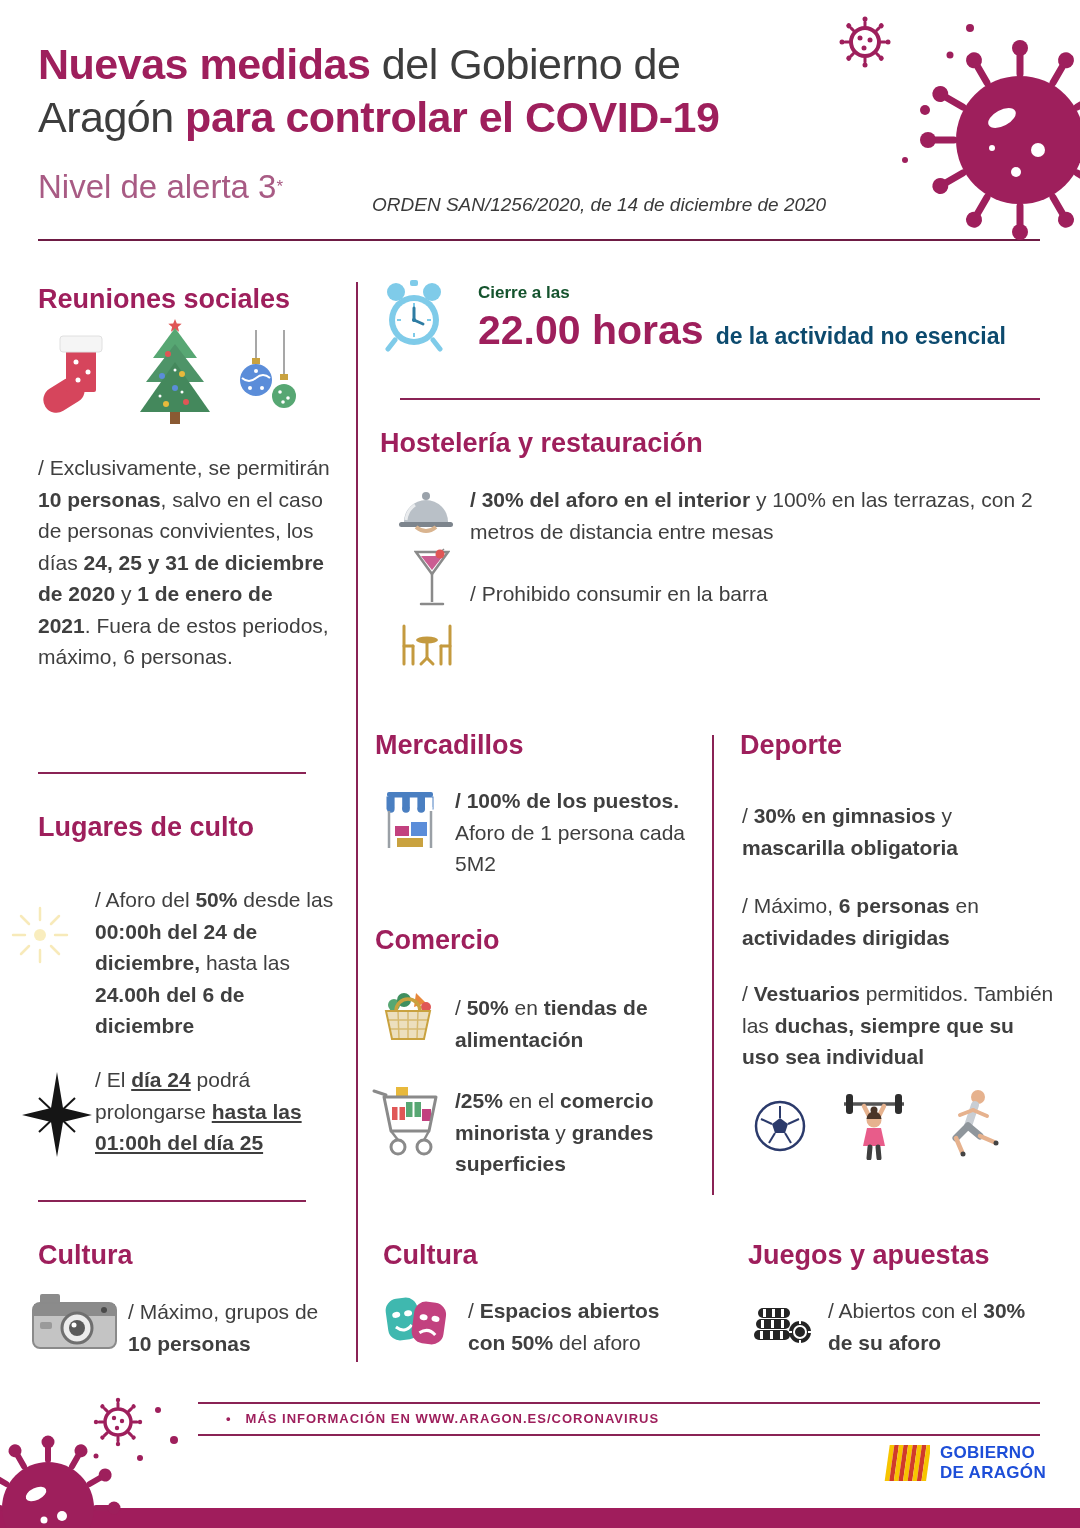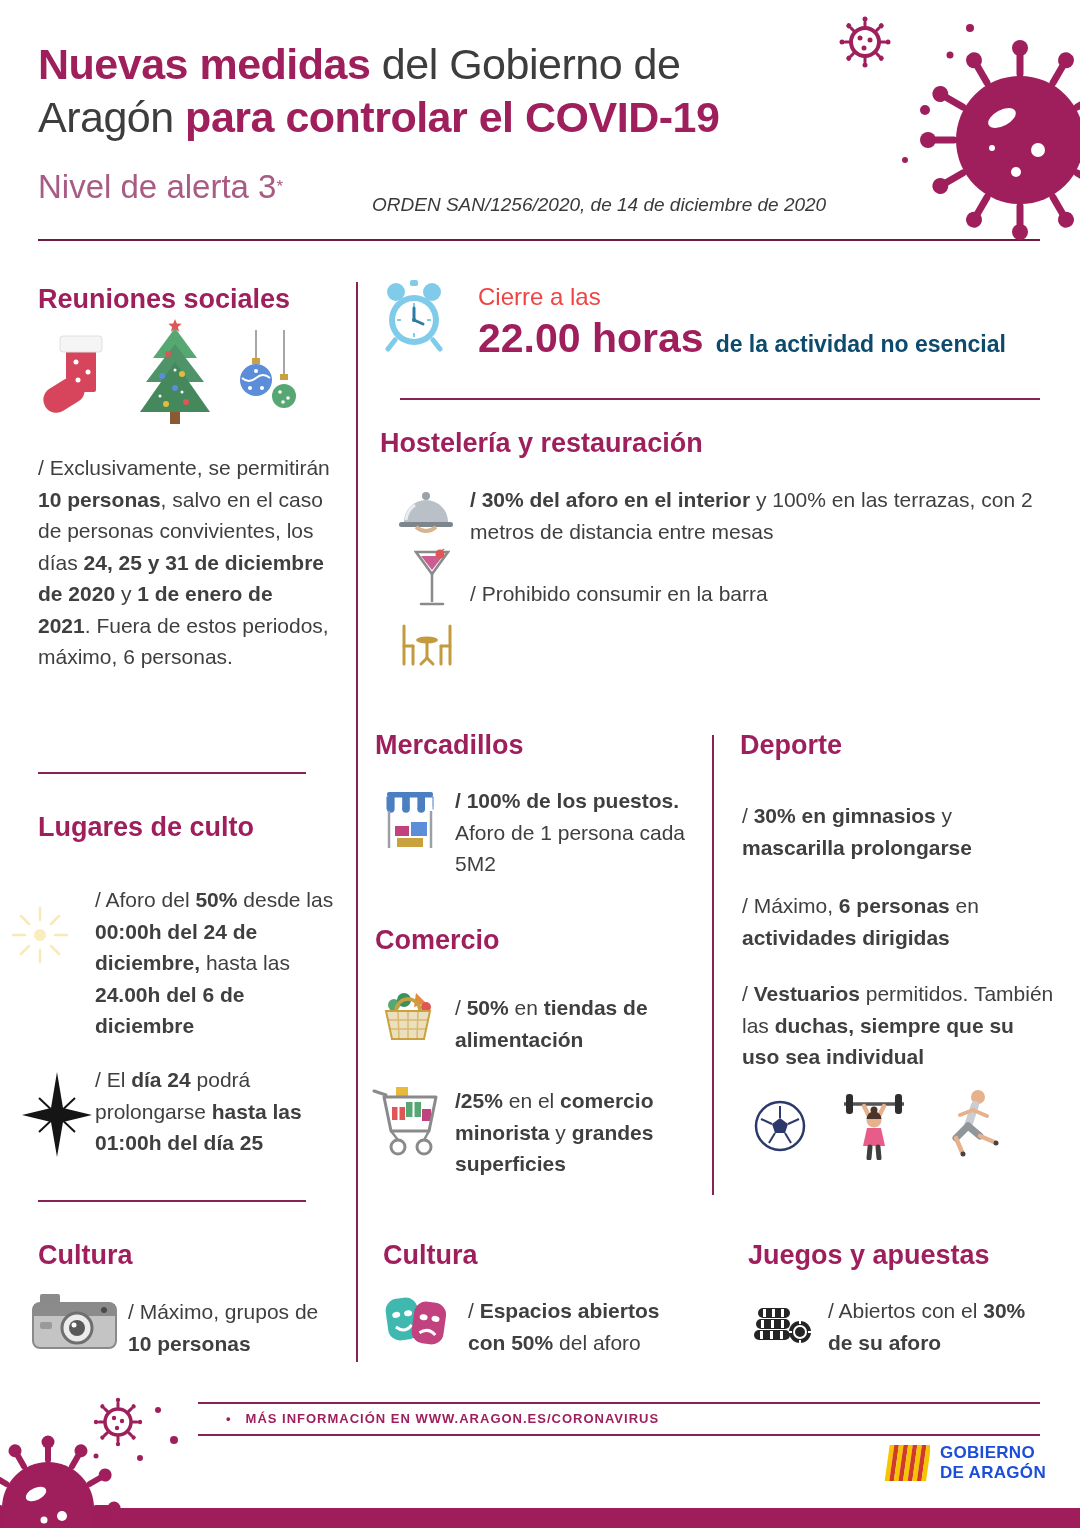--- a/index.html
+++ b/index.html
@@ -11,21 +11,21 @@
   .taccent{color:#9e1f5c;font-weight:700}
   .trest{color:#3d3d3d;font-weight:400}
   .alert-text{font-size:33px;color:#a85b84;font-weight:400}
   .alert-sup{font-size:17px;color:#a85b84;vertical-align:super}
   .order{font-style:italic;font-size:19px;color:#3a3a3a}
   .heading{font-size:27px;font-weight:700;color:#9e1f5c}
   .body{font-size:21px;line-height:1.5;color:#3f3f3f}
   .hline{height:2px;background:#6e1b44}
   .thin{height:2px;background:#8a2355}
   .vline{width:2px;background:#8a2355}
-  .closure-prefix{font-size:24px;font-weight:400;color:#ef4444}
+  .closure-prefix{font-size:17px;font-weight:700;color:#14532d}
   .closure-time{font-size:41px;font-weight:700;color:#9e1f5c;white-space:nowrap}
   .closure-suffix{font-size:23px;font-weight:700;color:#0c4a6e;white-space:nowrap}
   .footer-info{font-size:13px;letter-spacing:1px;color:#9e1f5c;font-weight:600}
   .footer-info .bullet{margin-right:14px}
   .logo-text{font-size:17px;font-weight:700;color:#1d4ed8;line-height:1.15;letter-spacing:.3px}
   .bar{position:absolute;left:0;top:1508px;width:1080px;height:20px;background:#a01d5c}
 </style>
 </head>
 <body>
 
@@ -154,21 +154,21 @@
   </svg>
 
   <div class="abs body" style="left:95px;top:884px;width:242px"><span>/ Aforo del </span><span style="font-weight: 700;">50%</span><span>  desde las </span><span style="font-weight: 700;">00:00h del 24 de diciembre,</span><span> hasta las </span><span style="font-weight: 700;">24.00h del 6 de diciembre</span></div>
 
   <svg class="abs" style="left:22px;top:1072px;width:70px;height:85px" viewBox="0 0 70 85">
     <polygon points="35,0 41,36 70,43 41,50 35,85 29,50 0,43 29,36" fill="#151515"></polygon>
     <line x1="17" y1="26" x2="53" y2="60" stroke="#151515" stroke-width="2"></line>
     <line x1="53" y1="26" x2="17" y2="60" stroke="#151515" stroke-width="2"></line>
   </svg>
 
-  <div class="abs body" style="left:95px;top:1064px;width:240px"><span>/ El </span><span style="font-weight: 700;">día 24</span><span> podrá prolongarse </span><span style="font-weight: 700;">hasta las 01:00h del día 25</span></div>
+  <div class="abs body" style="left:95px;top:1064px;width:240px"><span>/ El </span><span style="font-weight: 700; text-decoration: underline;">día 24</span><span> podrá prolongarse </span><span style="font-weight: 700; text-decoration: underline;">hasta las 01:00h del día 25</span></div>
 
   <div class="abs thin" style="left:38px;top:1200px;width:268px"></div>
 
   <div class="abs heading" style="left:38px;top:1240px">Cultura</div>
 
   <svg class="abs" style="left:32px;top:1290px;width:85px;height:62px" viewBox="0 0 85 62">
     <rect x="8" y="4" width="20" height="11" rx="2" fill="#8b8b8b"></rect>
     <rect x="1" y="13" width="83" height="45" rx="7" fill="#c4c4c4" stroke="#8a8a8a" stroke-width="2"></rect>
     <rect x="2" y="14" width="81" height="12" fill="#8b8b8b"></rect>
     <circle cx="45" cy="38" r="15" fill="#ececec" stroke="#6f6f6f" stroke-width="3"></circle>
@@ -317,21 +317,21 @@
     <g transform="rotate(8 46 32)">
       <rect x="30" y="12" width="32" height="42" rx="12" fill="#c2417f"></rect>
       <ellipse cx="40" cy="28" rx="4" ry="3" fill="#fff"></ellipse>
         <ellipse cx="52" cy="28" rx="4" ry="3" fill="#fff"></ellipse>
       <path d="M38,44 q8,-7 16,0" stroke="#fff" stroke-width="3" fill="none"></path>
     </g>
   </svg>
   <div class="abs body" style="left:468px;top:1295px;width:230px"><span>/ </span><span style="font-weight: 700;">Espacios abiertos con 50%</span><span> del aforo</span></div>
 
   <div class="abs heading" style="left:740px;top:730px">Deporte</div>
-  <div class="abs body" style="left:742px;top:800px;width:300px"><span>/ </span><span style="font-weight: 700;">30% en gimnasios</span><span> y </span><span style="font-weight: 700;">mascarilla prolongarse</span></div>
+  <div class="abs body" style="left:742px;top:800px;width:300px"><span>/ </span><span style="font-weight: 700;">30% en gimnasios</span><span> y </span><span style="font-weight: 700;">mascarilla obligatoria</span></div>
   <div class="abs body" style="left:742px;top:890px;width:300px"><span>/ Máximo, </span><span style="font-weight: 700;">6 personas</span><span> en </span><span style="font-weight: 700;">actividades dirigidas</span></div>
   <div class="abs body" style="left:742px;top:978px;width:312px"><span>/ </span><span style="font-weight: 700;">Vestuarios</span><span> permitidos. También las </span><span style="font-weight: 700;">duchas, siempre que su uso sea individual</span></div>
 
   <svg class="abs" style="left:752px;top:1098px;width:56px;height:56px" viewBox="0 0 56 56">
     <circle cx="28" cy="28" r="24" fill="#fff" stroke="#2b3a6b" stroke-width="2.5"></circle>
     <polygon points="28,20 36,26 33,35 23,35 20,26" fill="#2b3a6b"></polygon>
     <g stroke="#2b3a6b" stroke-width="2">
       <line x1="28" y1="20" x2="28" y2="8"></line>
         <line x1="36" y1="26" x2="47" y2="21"></line>
         <line x1="33" y1="35" x2="39" y2="45"></line>

